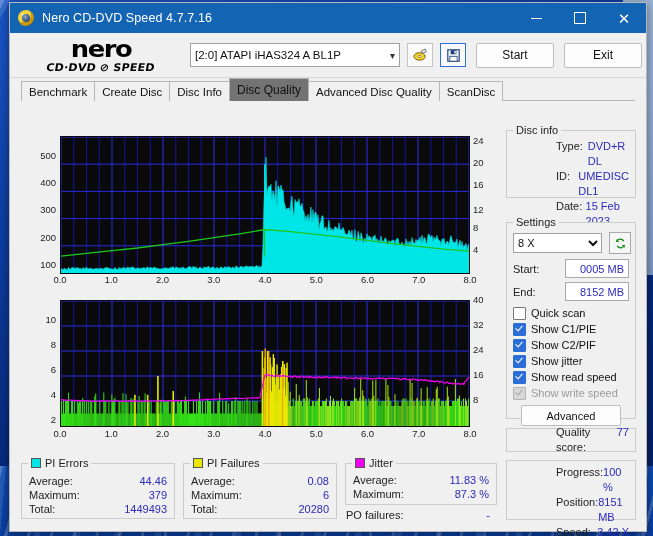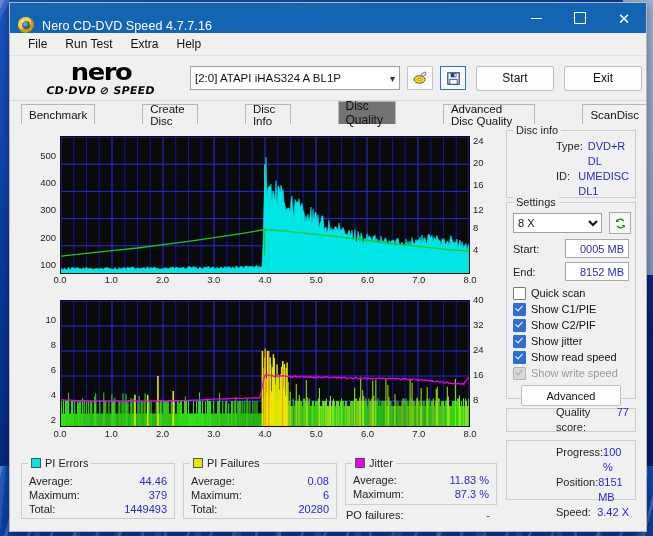--- a/index.html
+++ b/index.html
@@ -21,21 +21,21 @@
       repeating-linear-gradient(105deg, rgba(255,255,255,.20) 0 3px, rgba(255,255,255,0) 3px 22px),
       repeating-linear-gradient(95deg, rgba(150,200,255,.16) 0 6px, rgba(255,255,255,0) 6px 40px),
       linear-gradient(0deg,#0a3e9e,#0f4bb5);
   }
   #desktop .rt{position:absolute;right:0;top:0;width:30px;height:275px;
     background:linear-gradient(180deg,#9db6d8 0%, #8fa9cf 55%, #7f9bc6 100%);}
 
   
   #win{position:absolute;left:9px;top:2px;width:636px;height:528px;
     background:#f0f0f0;border:1px solid #b8b8b8;box-shadow:0 2px 10px rgba(0,0,0,.45);}
-  #titlebar{height:30px;background:#1464b4;display:flex;align-items:flex-end;}
+  #titlebar{height:30px;background:#1464b4;display:flex;align-items:center;}
   #titlebar .ico{width:16px;height:16px;margin:0 8px 0 8px;border-radius:50%;
     background:radial-gradient(circle at 35% 32%, #fff 0 10%, #f5d33a 11% 48%, #c89a10 49% 72%, #8e6a05 73% 100%);
     position:relative;flex:none;}
   #titlebar .ico:after{content:"";position:absolute;left:4px;top:4px;width:8px;height:8px;border-radius:50%;
     background:radial-gradient(circle at 40% 35%,#8ea9c9,#2c4a75 70%);}
   #title{color:#fff;font-size:12.5px;letter-spacing:.1px;}
   .wbtns{margin-left:auto;display:flex;height:30px;}
   .wbtn{width:44px;height:30px;display:flex;align-items:center;justify-content:center;color:#fff;font-size:12px;}
   .wbtn .mn{display:block;width:11px;height:1px;background:#fff;}
   .wbtn .mx{display:block;width:10px;height:10px;border:1px solid #fff;}
@@ -57,21 +57,21 @@
     display:flex;align-items:center;font-size:11.5px;color:#111;padding:0 4px;position:relative;}
   #drive-select .lab{white-space:nowrap;overflow:hidden;}
   #drive-select .chev{margin-left:auto;color:#333;font-size:10px;}
   .tbtn{height:22px;width:24px;margin-left:7px;background:#fafafa;border:1px solid #c3c3c3;
     display:flex;align-items:center;justify-content:center;}
   .tbtn.sel{border:1.6px solid #2b6fd6;}
   .pbtn{height:23px;width:76px;margin-left:10px;background:#fdfdfd;border:1px solid #bdbdbd;border-radius:2px;
     display:flex;align-items:center;justify-content:center;font-size:12px;color:#111;}
 
   
-  #tabs{height:23px;background:#f0f0f0;display:flex;align-items:flex-end;padding-left:11px;position:relative;gap:48px;}
+  #tabs{height:23px;background:#f0f0f0;display:flex;align-items:flex-end;padding-left:11px;position:relative;}
   #tabs:after{content:"";position:absolute;left:11px;right:11px;bottom:0;height:1px;background:#b6b6b6;}
   .tab{height:19px;padding:0 7px;border:1px solid #b6b6b6;border-bottom:none;background:#f0f0f0;
     font-size:11.5px;color:#111;display:flex;align-items:center;margin-right:-1px;position:relative;z-index:1;}
   .tab.active{height:22px;background:#737373;border-color:#b6b6b6;z-index:3;font-size:12px;}
 
   
   #content{position:absolute;left:0;right:0;top:119px;bottom:0;background:#f0f0f0;}
   #left{position:absolute;left:11px;top:2px;width:480px;}
   #right{position:absolute;left:496px;top:2px;width:130px;}
 
@@ -132,26 +132,20 @@
         </div>
       <div class="wbtn">
           <span class="mx"></span>
         </div>
       <div class="wbtn close">
           <span class="cl">✕</span>
         </div>
     </div>
   </div>
 
-  <div id="menubar">
-    <div class="menu-item">File</div>
-    <div class="menu-item">Run Test</div>
-    <div class="menu-item">Extra</div>
-    <div class="menu-item">Help</div>
-  </div>
 
   <div id="toolbar">
     <div id="logo">
       <div class="n">nero</div>
       <div class="s">CD·DVD ⊘ SPEED</div>
     </div>
     <div id="drive-select">
       <span class="lab">[2:0]   ATAPI iHAS324   A BL1P</span>
       <span class="chev">▾</span>
     </div>
@@ -936,21 +930,21 @@
               <span class="k">Date:</span>
               <span class="v">15 Feb 2023</span>
             </div>
           <div class="rrow">
               <span class="k">Label:</span>
               <span class="v">-</span>
             </div>
         </div>
       </div>
 
-      <div class="gbox" style="height:195px;margin-top:4px">
+      <div class="gbox" style="height:195px;margin-top:24px">
         <div class="gtitle">Settings</div>
 
         <div style="display:flex;align-items:center;gap:7px;padding:9px 0 0 6px">
           <select class="sel8" id="speed-select"><option>1 X</option><option>2 X</option><option>4 X</option><option>6 X</option><option selected="">8 X</option><option>12 X</option><option>16 X</option><option>Maximum</option></select>
           <div class="refresh">
             <svg width="13" height="13" viewBox="0 0 16 16">
               <path d="M3 6 a5 5 0 0 1 9 -1" fill="none" stroke="#0a8a0a" stroke-width="1.6"></path>
               <path d="M3 2.5 L3 6.2 L6.4 6.2 Z" fill="#0a8a0a"></path>
               <path d="M13 10 a5 5 0 0 1 -9 1" fill="none" stroke="#0a8a0a" stroke-width="1.6"></path>
               <path d="M13 13.5 L13 9.8 L9.6 9.8 Z" fill="#0a8a0a"></path>

